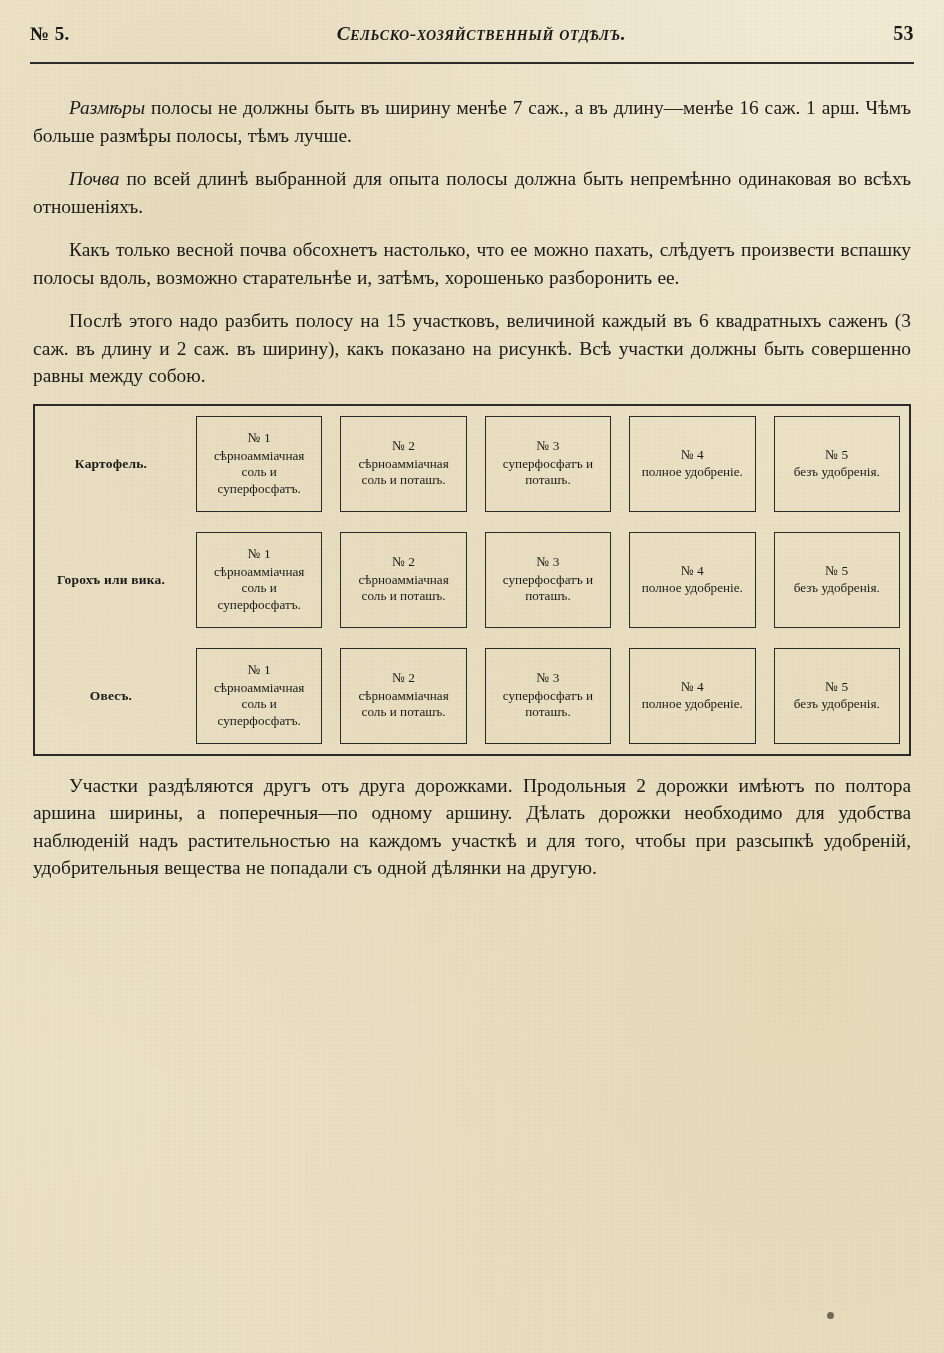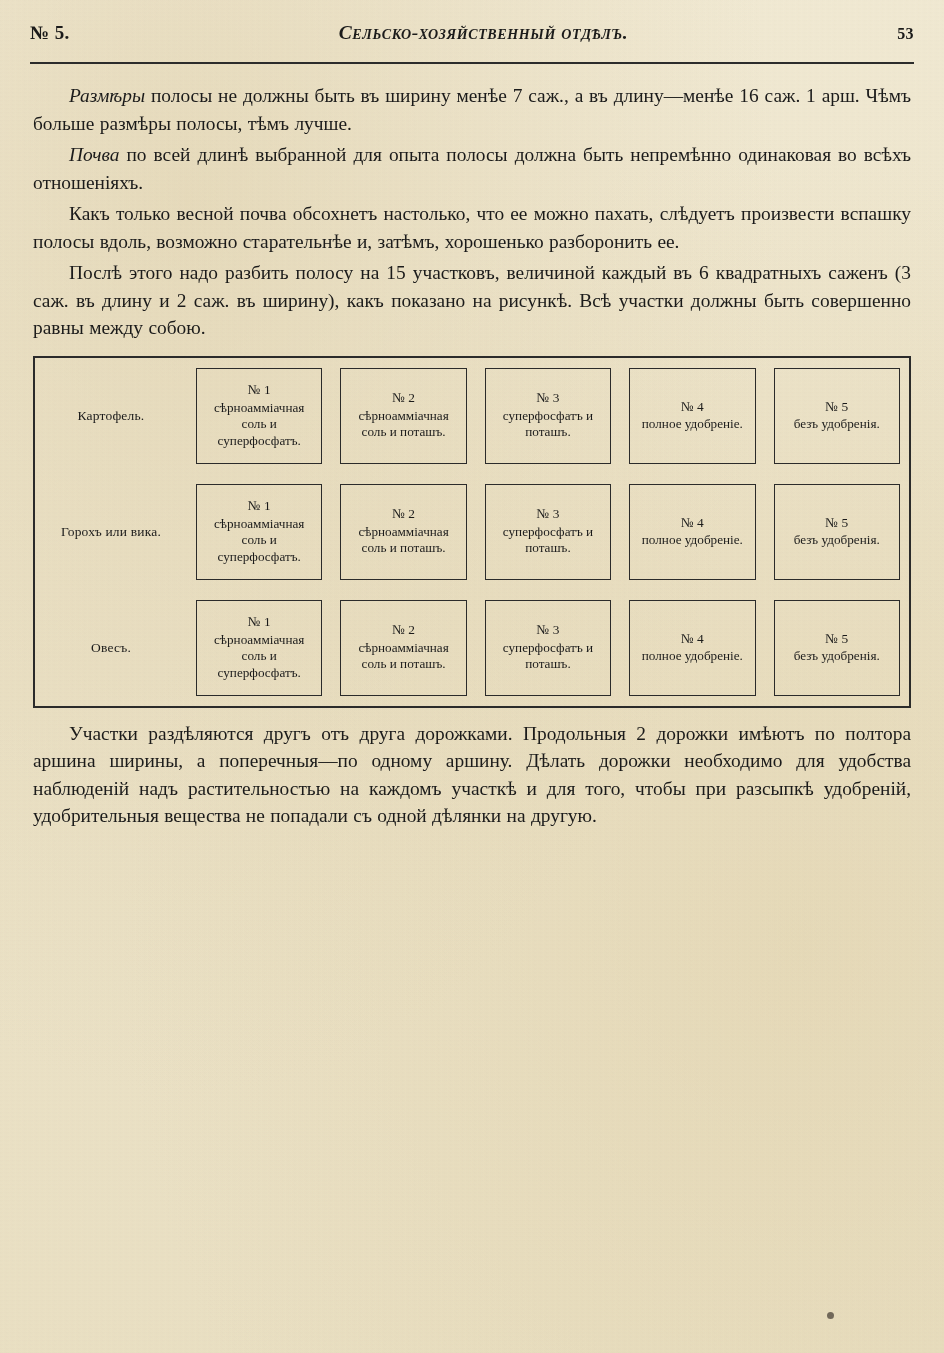--- a/index.html
+++ b/index.html
@@ -54,39 +54,39 @@
     flex: 1;
     text-align: center;
     font-weight: bold;
     font-size: 19.5px;
     letter-spacing: .6px;
     font-variant: small-caps;
     font-style: italic;
   }
   .runhead .pageno {
     font-weight: bold;
-    font-size: 16px;
+    font-size: 20px;
   }
   .rule {
     position: absolute;
     left: 30px;
     right: 30px;
     top: 62px;
     border-top: 2px solid #2b2b2b;
   }
 
   
   .content {
     position: absolute;
     left: 33px;
     right: 33px;
     top: 78px;
   }
   p {
-    margin: 4px 0 1px 0;
+    margin: 16px 0 1px 0;
     font-size: 19.4px;
     line-height: 27.5px;
     text-align: justify;
     text-justify: inter-word;
     text-indent: 36px;
     word-spacing: .5px;
   }
   .ital { font-style: italic; }
 
   
@@ -102,21 +102,21 @@
     table-layout: fixed;
   }
   table.plots td {
     vertical-align: middle;
     padding: 0;
   }
   td.rowlabel {
     width: 152px;
     text-align: center;
     font-size: 13.5px;
-    font-weight: normal;
+    font-weight: bold;
     line-height: 17px;
     letter-spacing: .2px;
     padding: 0 6px;
     margin-left: 18px;
   }
   .cellbox {
     border: 1px solid #2a2a2a;
     margin: 10px 9px;
     height: 96px;
     display: flex;

